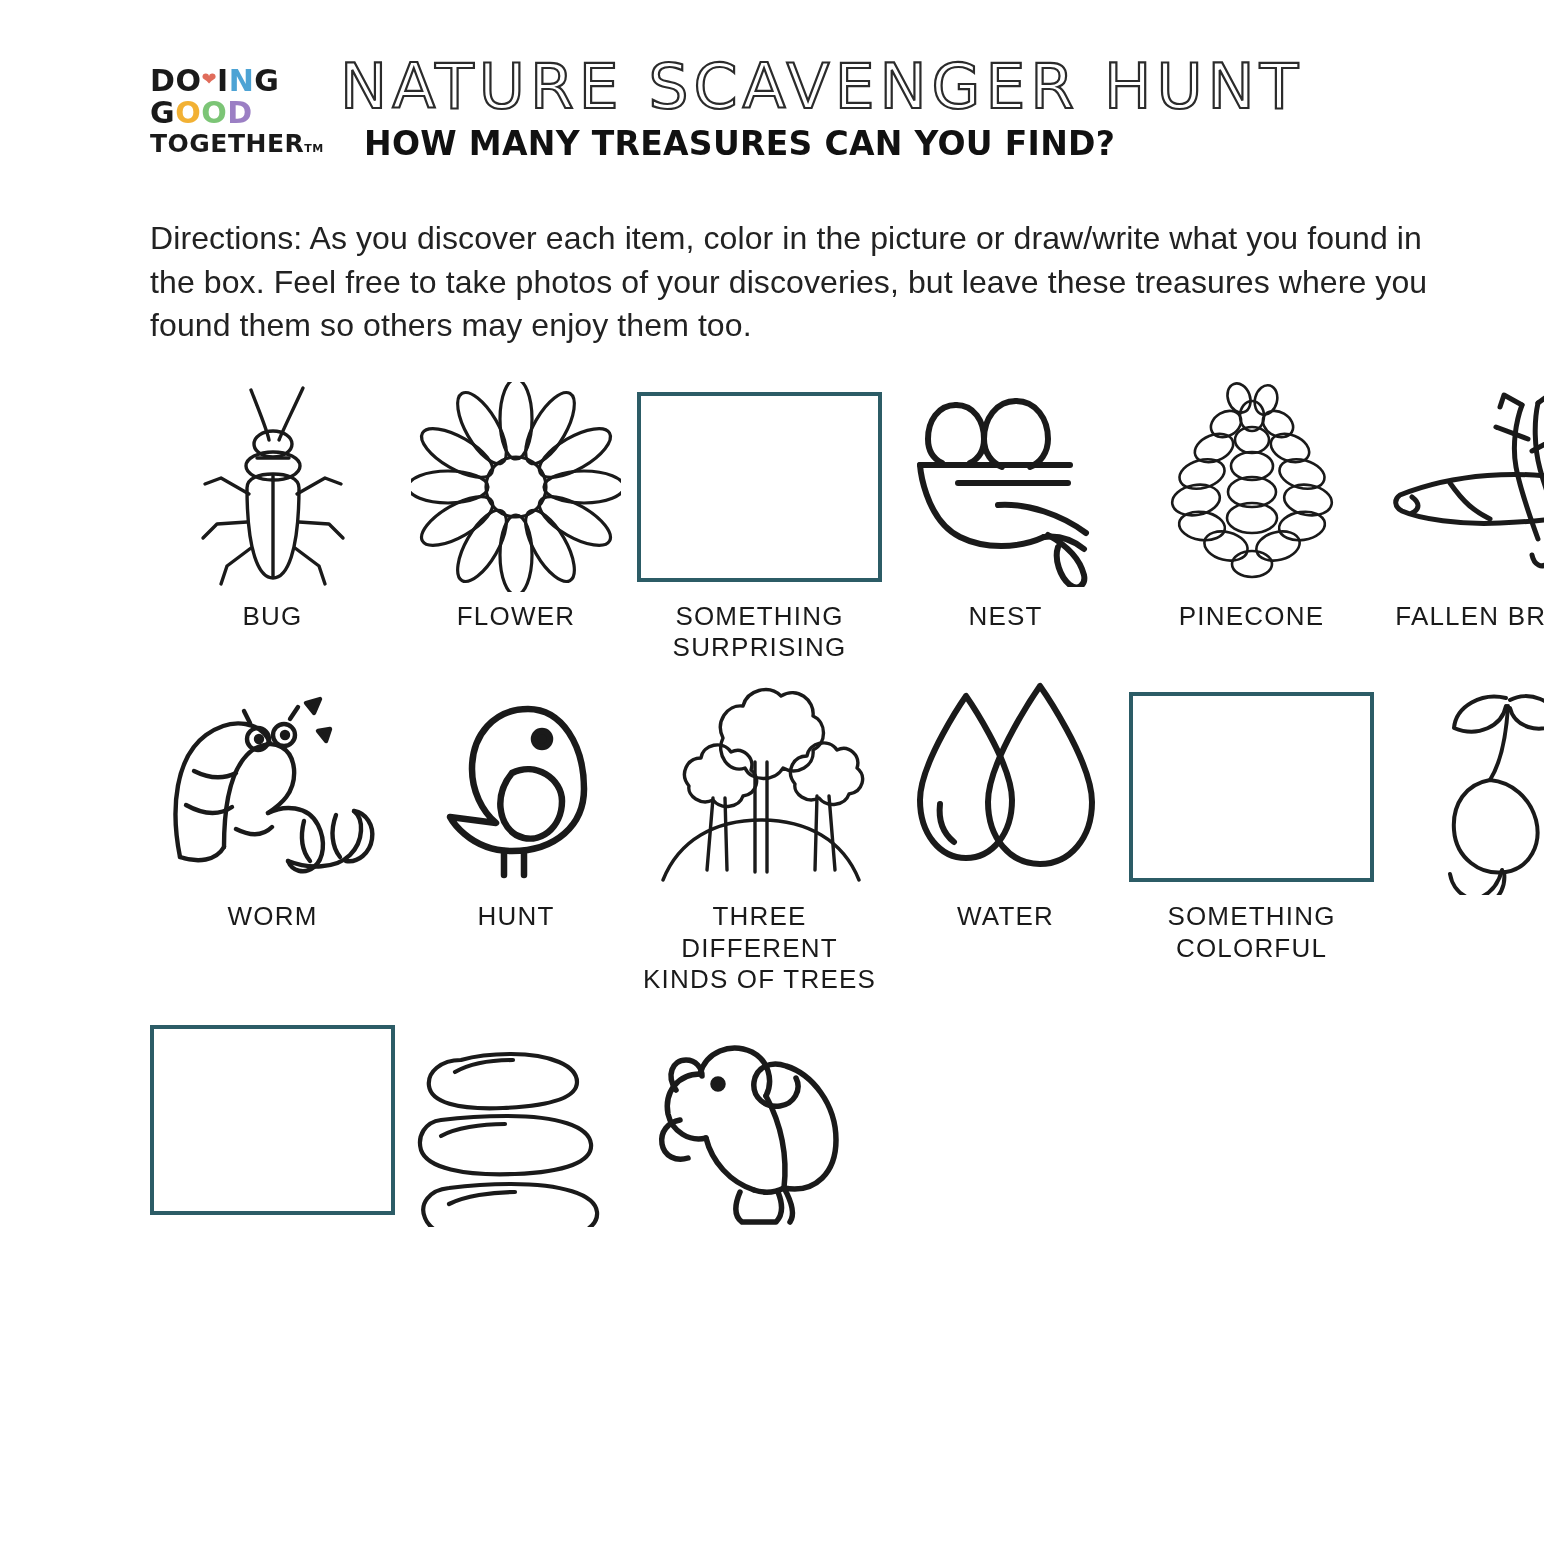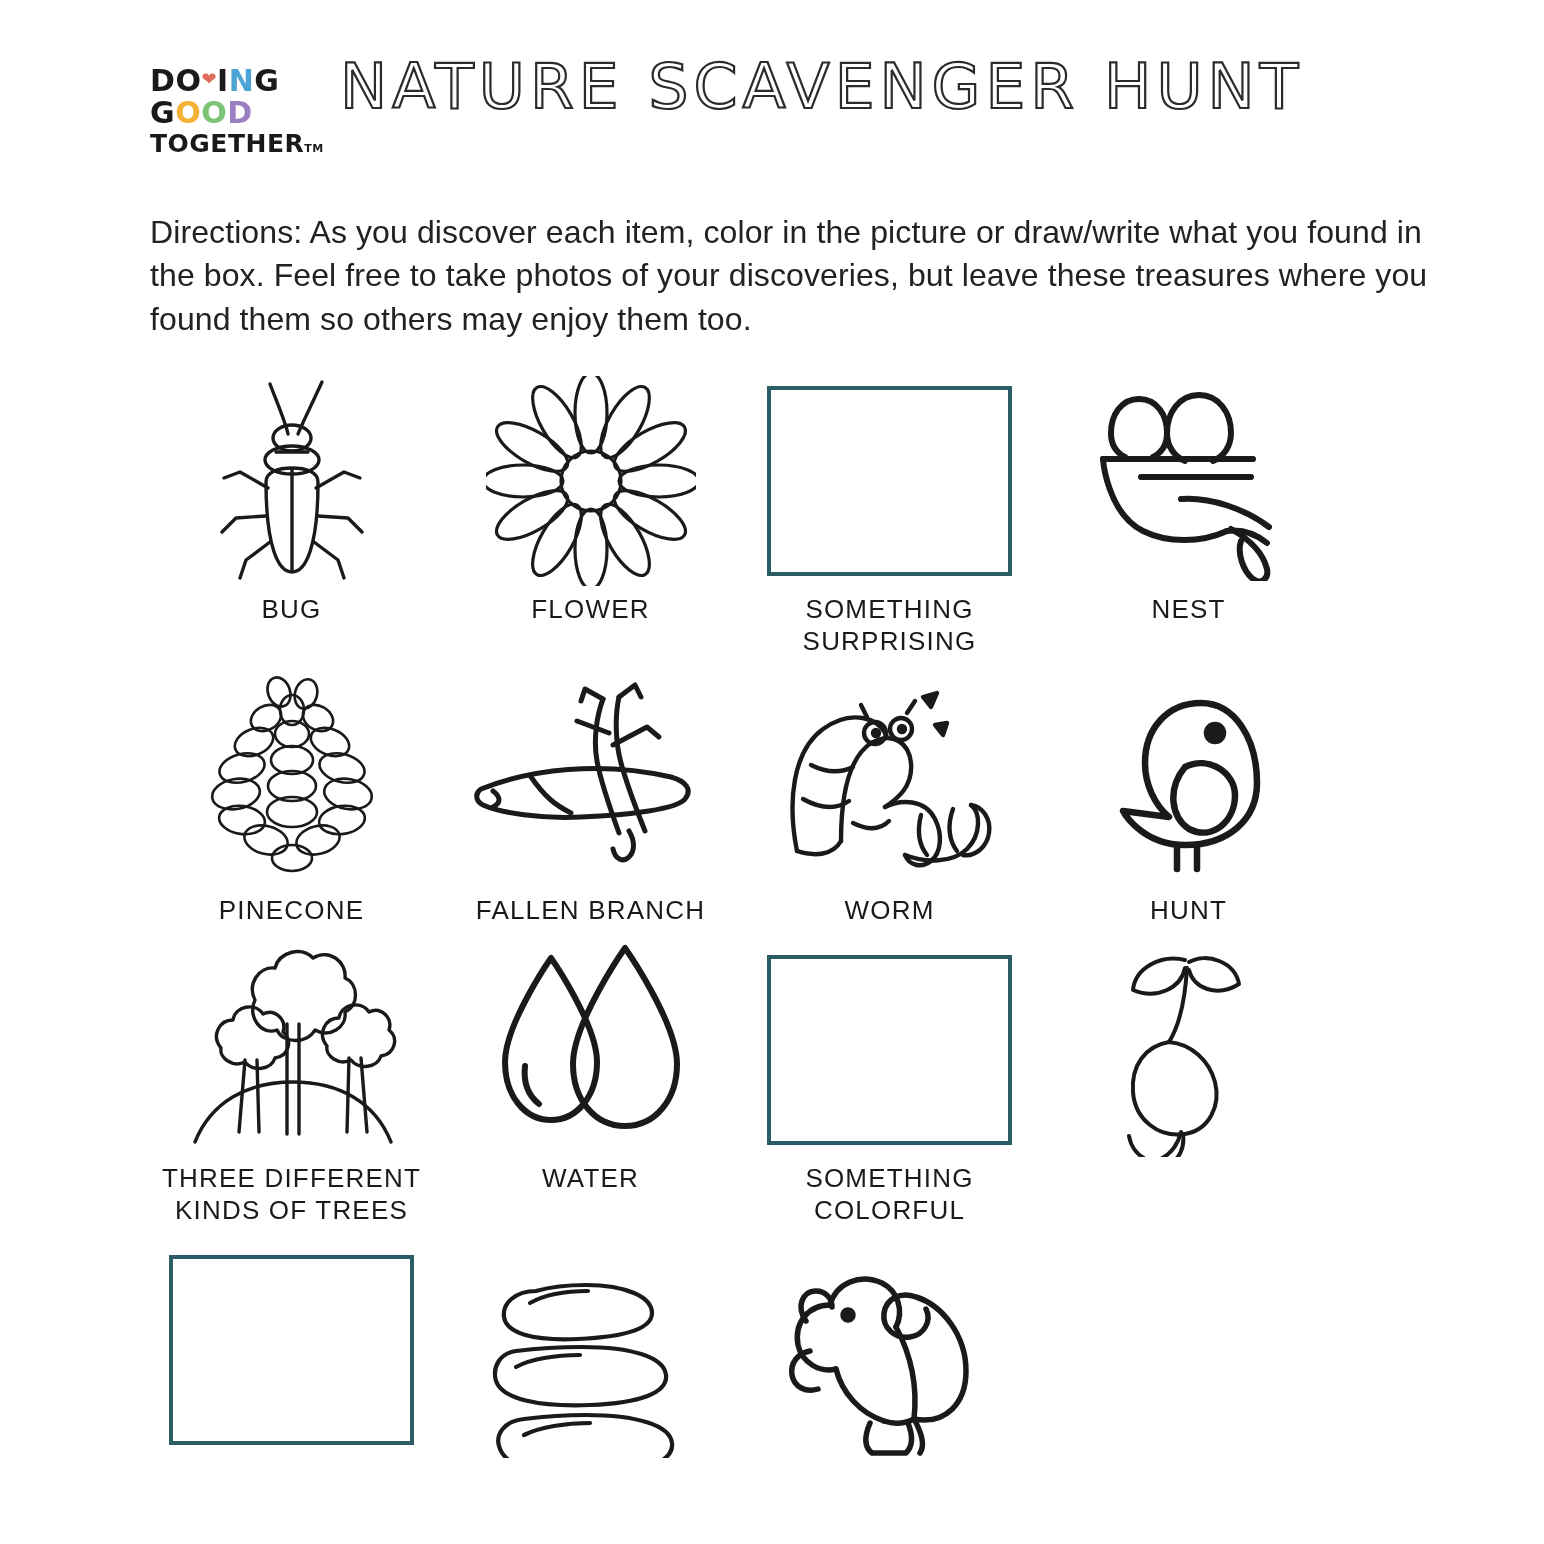--- a/index.html
+++ b/index.html
@@ -89,21 +89,21 @@
     line-height: 1.36;
     color: #222;
     max-width: 1290px;
     letter-spacing: 0.1px;
   }
 
   
   .grid {
     margin-top: 26px;
     display: grid;
-    grid-template-columns: repeat(4, 1fr);
+    grid-template-columns: repeat(6, 1fr);
     column-gap: 10px;
     row-gap: 8px;
     width: 1180px;
     gap: 16px;
   }
   .cell {
     display: flex;
     flex-direction: column;
     align-items: center;
     justify-content: flex-start;
@@ -156,20 +156,21 @@
           <span style="color:#9b7fc4">D</span>
       </div>
       <div class="logo-line small">
         <span style="color:#1a1a1a">TOGETHER</span>
           <span class="tm">TM</span>
       </div>
     </div>
 
     <div class="titles">
       <h1 class="main-title">NATURE SCAVENGER HUNT</h1>
+      <h2 class="sub-title">HOW MANY TREASURES CAN YOU FIND?</h2>
     </div>
   </div>
 
   <p class="directions">Directions: As you discover each item, color in the picture or draw/write what you found in the box. Feel free to take photos of your discoveries, but leave these treasures where you found them so others may enjoy them too.</p>
 
   <div class="grid">
 
     <div class="cell">
       <div class="art">
         <svg width="200" height="210" viewBox="0 0 200 210" fill="none" stroke="#1a1a1a" stroke-width="3.4" stroke-linecap="round" stroke-linejoin="round">

